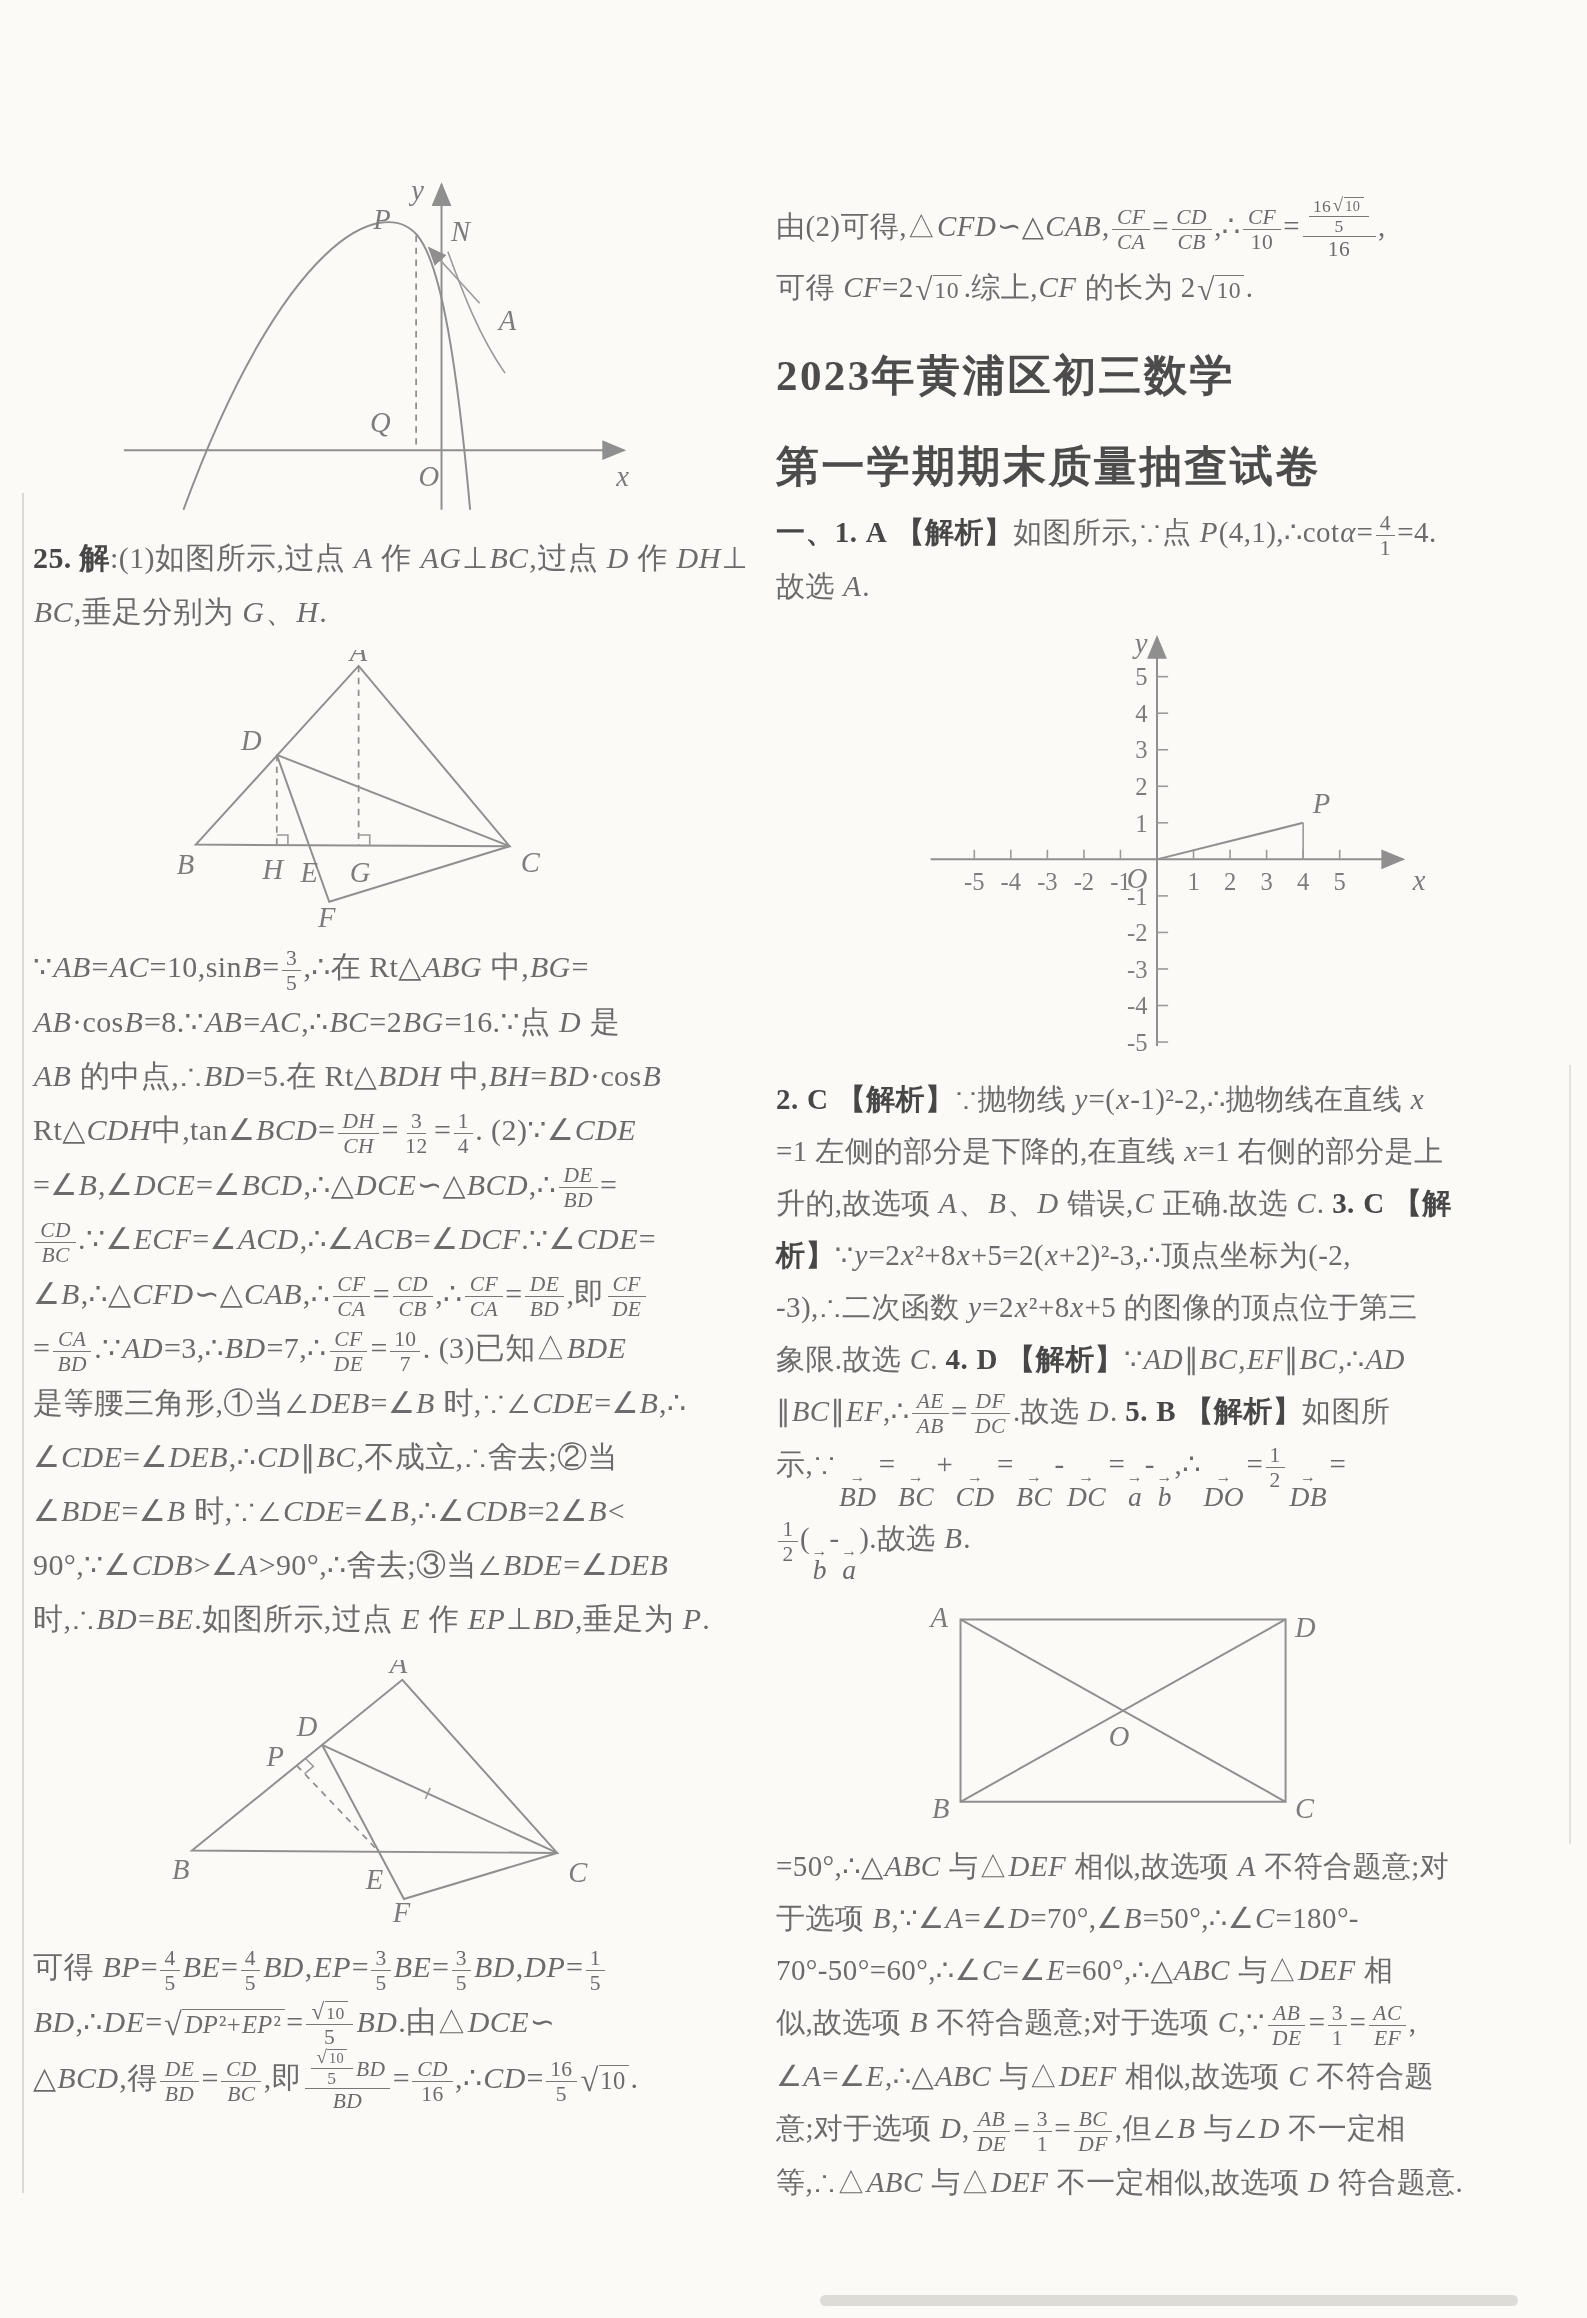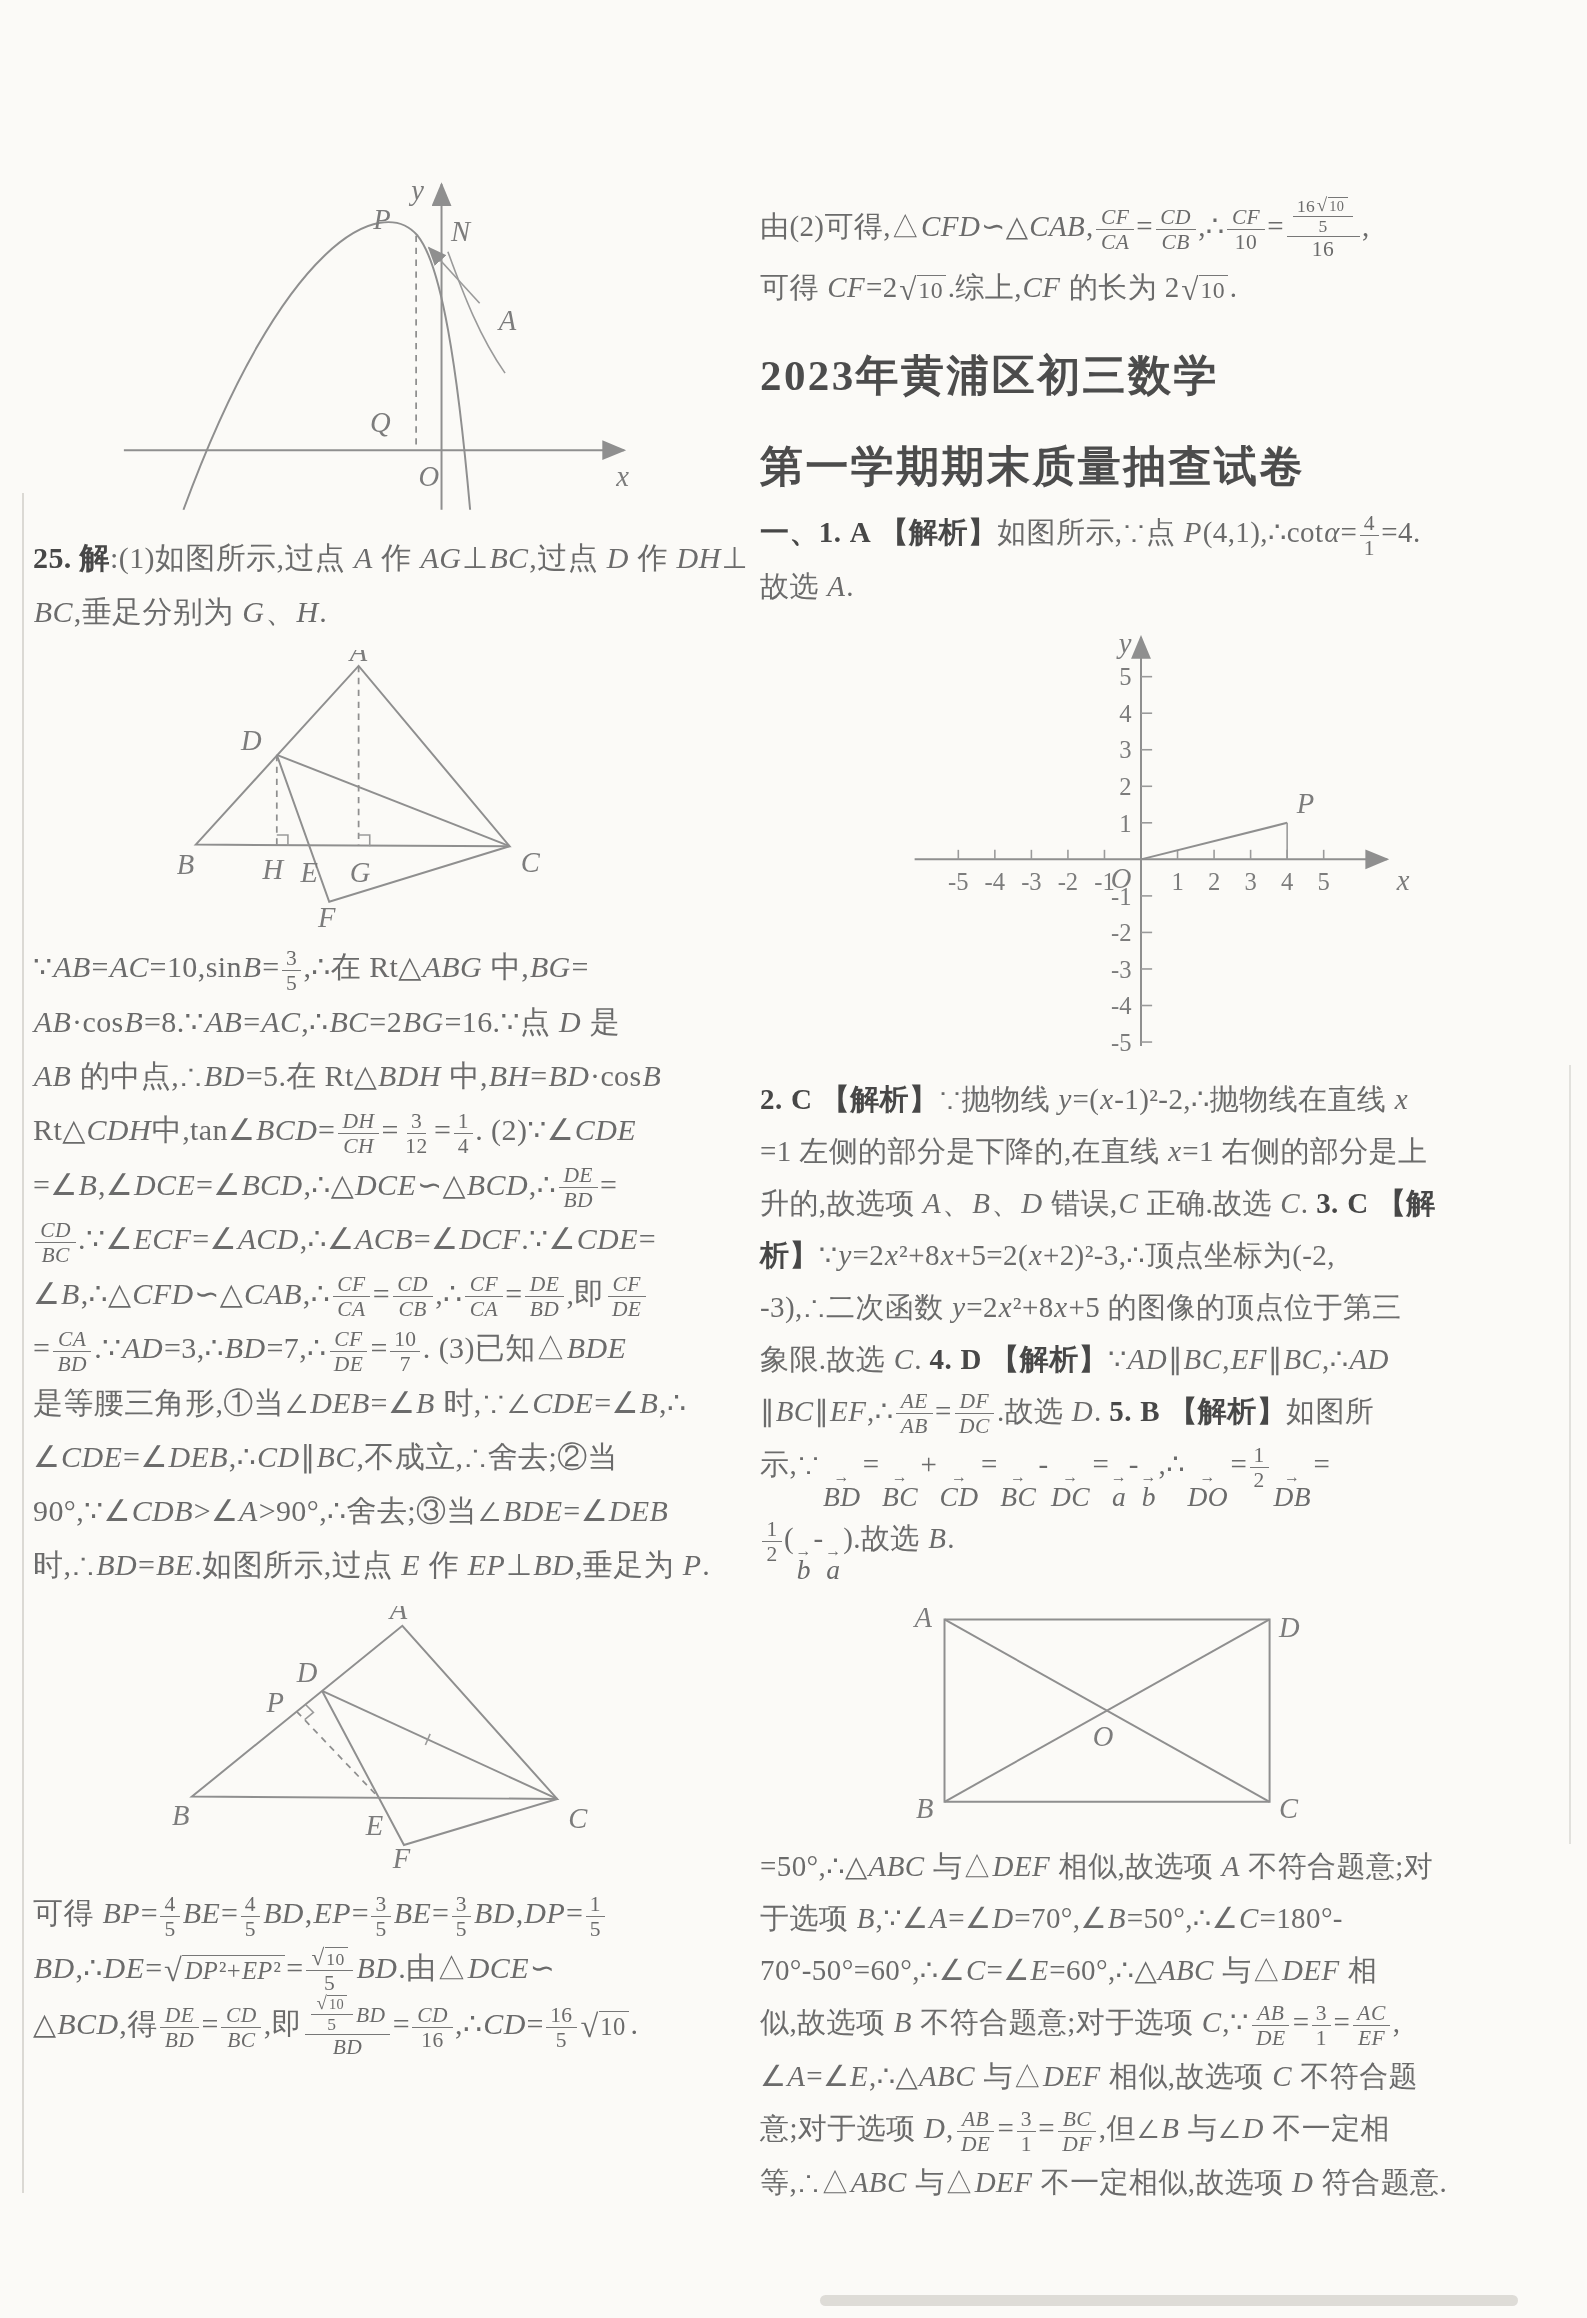--- a/index.html
+++ b/index.html
@@ -1,20 +1,20 @@
 <!DOCTYPE html>
 <html style="font-size:12.7px"><head>
 <meta charset="utf-8">
 <style>
   html,body{margin:0;padding:0;background:#e9e8e4;}
   .page{position:relative;width:1588px;height:2319px;background:#fbfaf7;
         font-family:"Liberation Serif",serif;color:#6b6b6b;overflow:hidden;}
   .col{position:absolute;top:0;}
   #colL{left:33px;width:720px;}
-  #colR{left:760px;width:803px;}
+  #colR{left:776px;width:803px;}
   .para{display:block;}
   .ln{line-height:54px;font-size:30px;white-space:nowrap;letter-spacing:0.4px;}
   #colR .ln{line-height:52px;font-size:29px;}
   i{font-style:italic;margin:0 0.8px;}
   .rm{font-style:normal;}
   .bd{font-weight:bold;color:#474747;}
   .bd i{font-style:normal;}
   .fr{display:inline-flex;flex-direction:column;align-items:center;vertical-align:middle;margin:0 2.4px;}
   .fr>.n,.fr>.d{font-size:21.5px;line-height:24px;padding:0 4px;display:flex;align-items:center;justify-content:center;}
   .fr>.n{border-bottom:1.6px solid #777;}
@@ -181,20 +181,21 @@
             </span>
             <span class="d">
               <i>DE</i>
             </span>
           </span>=<span class="fr">
             <span class="n">10</span>
             <span class="d">7</span>
           </span>.  (3)已知△<i>BDE</i></div>
         <div class="ln">是等腰三角形,①当∠<i>DEB</i>=∠<i>B</i> 时,∵∠<i>CDE</i>=∠<i>B</i>,∴</div>
         <div class="ln">∠<i>CDE</i>=∠<i>DEB</i>,∴<i>CD</i>∥<i>BC</i>,不成立,∴舍去;②当</div>
+        <div class="ln">∠<i>BDE</i>=∠<i>B</i> 时,∵∠<i>CDE</i>=∠<i>B</i>,∴∠<i>CDB</i>=2∠<i>B</i>&lt;</div>
         <div class="ln">90°,∵∠<i>CDB</i>&gt;∠<i>A</i>&gt;90°,∴舍去;③当∠<i>BDE</i>=∠<i>DEB</i></div>
         <div class="ln">时,∴<i>BD</i>=<i>BE</i>.如图所示,过点 <i>E</i> 作 <i>EP</i>⊥<i>BD</i>,垂足为 <i>P</i>.</div>
       </div>
 
     <div class="fig" style="margin:14.3px 0 0 103px">
       <svg width="493" height="262" viewBox="0 0 620 330">
         <path class="stroke" d="M70,240 L335,25 L530,243 Z"></path>
         <path class="stroke" d="M234,107 L530,243"></path>
         <path class="stroke" d="M234,107 L337,301 L530,243"></path>
         <line class="dash" x1="202" y1="133" x2="305" y2="241"></line>

